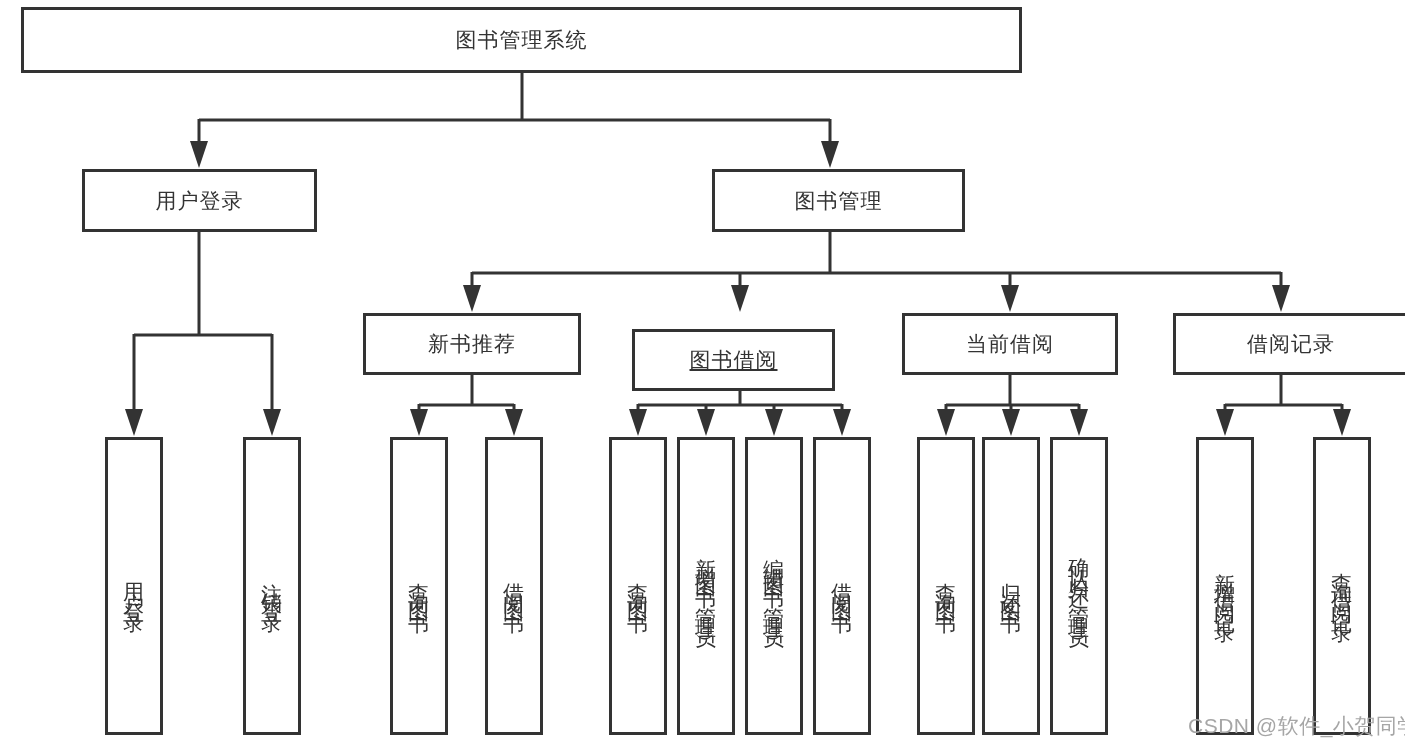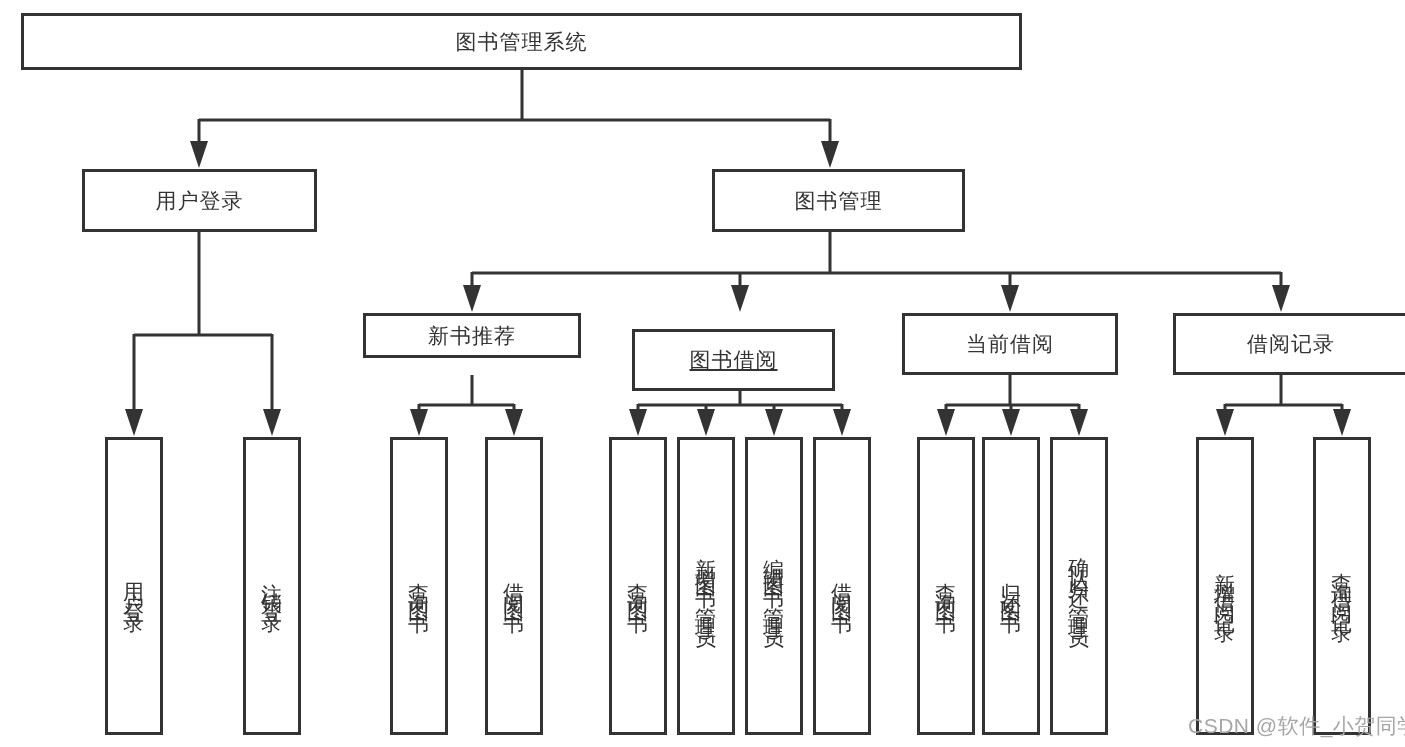--- a/index.html
+++ b/index.html
@@ -77,26 +77,26 @@
 
       <polygon points="937,409 955,409 946,436"></polygon>
       <polygon points="1002,409 1020,409 1011,436"></polygon>
       <polygon points="1070,409 1088,409 1079,436"></polygon>
 
       <polygon points="1216,409 1234,409 1225,436"></polygon>
       <polygon points="1333,409 1351,409 1342,436"></polygon>
     </g>
   </svg>
 
-  <div class="box" style="left:21px; top:13px; width:1001px; height:57px;">图书管理系统</div>
+  <div class="box" style="left:21px; top:7px; width:1001px; height:66px;">图书管理系统</div>
 
   <div class="box" style="left:82px; top:169px; width:235px; height:63px;">用户登录</div>
   <div class="box" style="left:712px; top:169px; width:253px; height:63px;">图书管理</div>
 
-  <div class="box" style="left:363px; top:313px; width:218px; height:45px;">新书推荐</div>
+  <div class="box" style="left:363px; top:313px; width:218px; height:62px;">新书推荐</div>
   <div class="box" style="left:632px; top:329px; width:203px; height:62px;text-decoration:underline;">图书借阅</div>
   <div class="box" style="left:902px; top:313px; width:216px; height:62px;">当前借阅</div>
   <div class="box" style="left:1173px; top:313px; width:236px; height:62px;">借阅记录</div>
 
   <div class="vbox" style="left:105px; top:437px; width:58px; height:298px;">
     <span class="vtext">用户登录</span>
   </div>
   <div class="vbox" style="left:243px; top:437px; width:58px; height:298px;">
     <span class="vtext">注销登录</span>
   </div>

